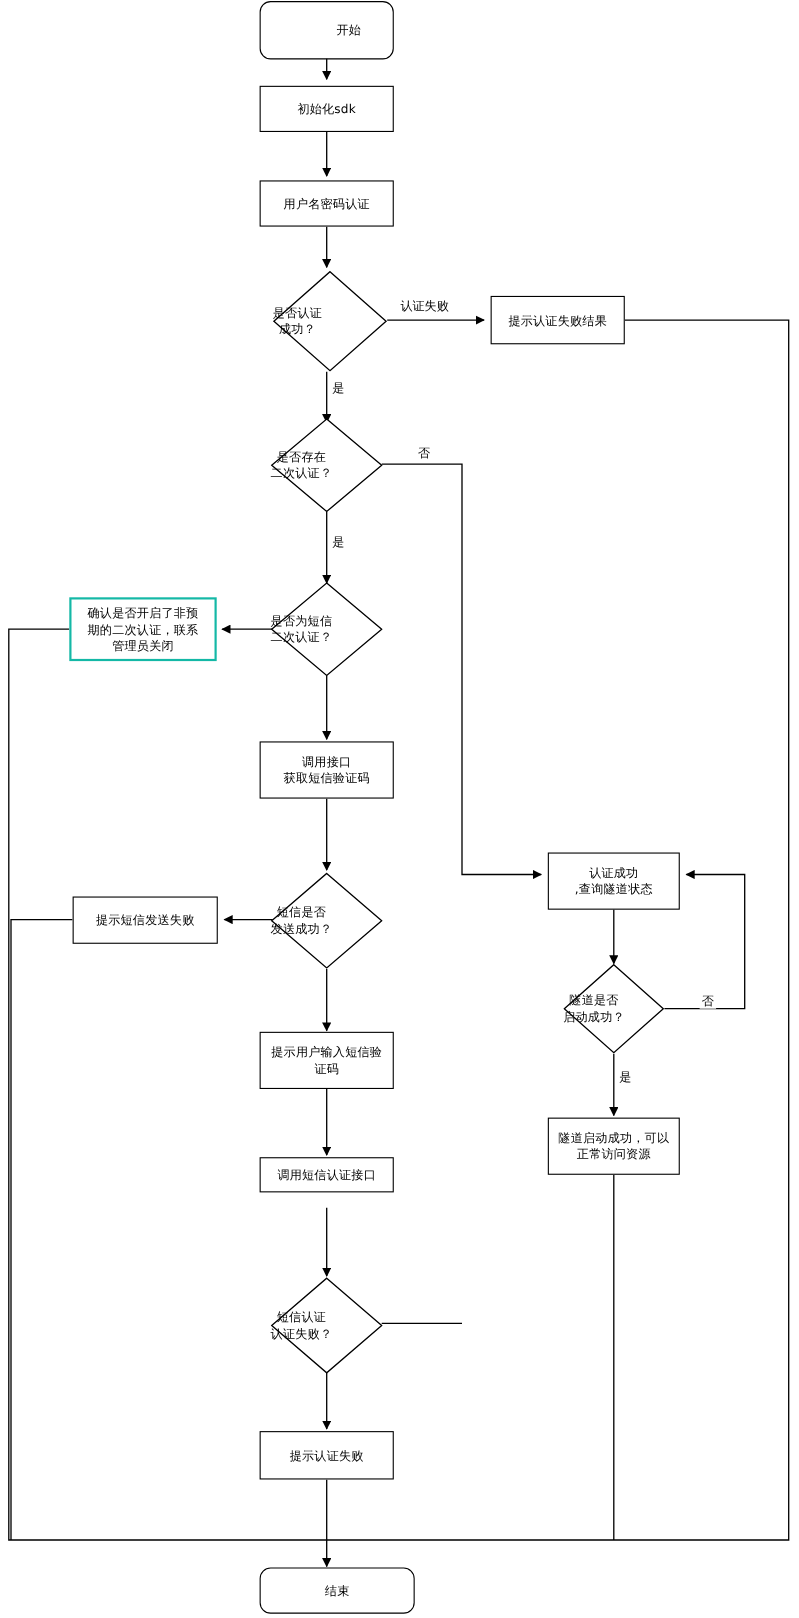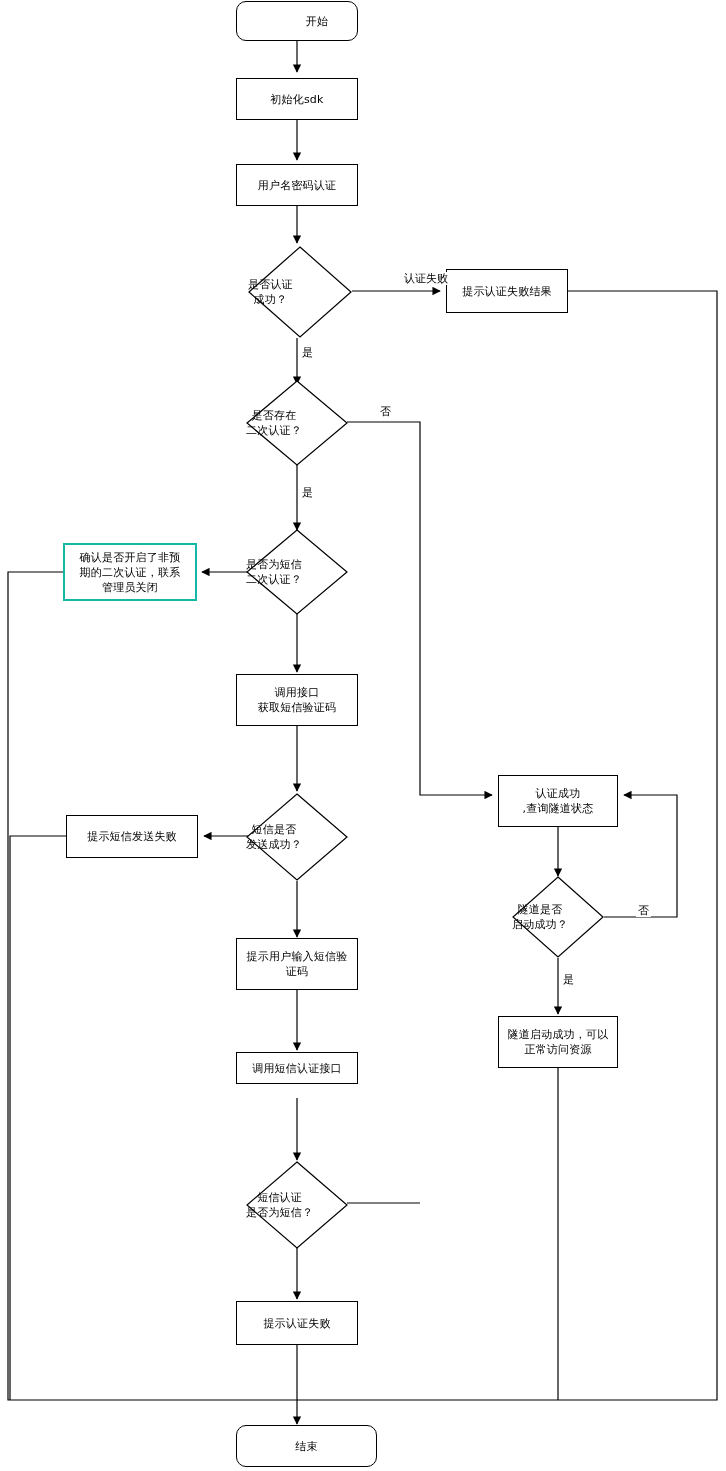--- a/index.html
+++ b/index.html
@@ -138,21 +138,21 @@
       <path d="M 558 815 L 558 876" marker-end="url(#arrow)"></path>
 
       <path d="M 604 917 L 677 917 L 677 795 L 624 795" marker-end="url(#arrow)"></path>
 
       <path d="M 558 958 L 558 1014" marker-end="url(#arrow)"></path>
 
       <path d="M 558 1068 L 558 1400"></path>
     </g>
   </svg>
 
-  <div class="node term" style="left:236px; top:1px; width:122px; height:40px;padding-left:40px;">
+  <div class="node term" style="left:236px; top:1px; width:122px; height:53px;padding-left:40px;">
     <span>开始</span>
   </div>
 
   <div class="node proc" style="left:236px; top:78px; width:122px; height:42px;">
     <span>初始化sdk</span>
   </div>
 
   <div class="node proc" style="left:236px; top:164px; width:122px; height:42px;">
     <span>用户名密码认证</span>
   </div>
@@ -215,21 +215,21 @@
 
   <div class="node proc" style="left:236px; top:1052px; width:122px; height:32px;">
     <span>调用短信认证接口</span>
   </div>
 
   <div class="diamond-wrap" style="left:246px; top:1161px; width:102px; height:88px;">
     <svg class="diamond-shape" viewBox="0 0 102 88" preserveAspectRatio="none">
       <polygon points="51,1 101,44 51,87 1,44" fill="#ffffff" stroke="#000000" stroke-width="1.2"></polygon>
     </svg>
     <span class="diamond-label">短信认证
-是否为短信？</span>
+认证失败？</span>
   </div>
 
   <div class="node proc" style="left:236px; top:1301px; width:122px; height:44px;">
     <span>提示认证失败</span>
   </div>
 
   <div class="node proc" style="left:498px; top:775px; width:120px; height:52px;">
     <span>认证成功
 ,查询隧道状态</span>
   </div>
@@ -244,21 +244,21 @@
 
   <div class="node proc" style="left:498px; top:1016px; width:120px; height:52px;">
     <span>隧道启动成功，可以
 正常访问资源</span>
   </div>
 
   <div class="node term" style="left:236px; top:1425px; width:141px; height:42px;">
     <span>结束</span>
   </div>
 
-  <div class="edge-label" style="left:362px; top:272px;margin-left:40px;">认证失败</div>
+  <div class="edge-label" style="left:362px; top:272px;">认证失败</div>
 
   <div class="edge-label" style="left:300px; top:346px;">是</div>
 
   <div class="edge-label" style="left:378px; top:405px;">否</div>
 
   <div class="edge-label" style="left:300px; top:486px;">是</div>
 
   <div class="edge-label" style="left:636px; top:904px;">否</div>
 
   <div class="edge-label" style="left:561px; top:973px;">是</div>

